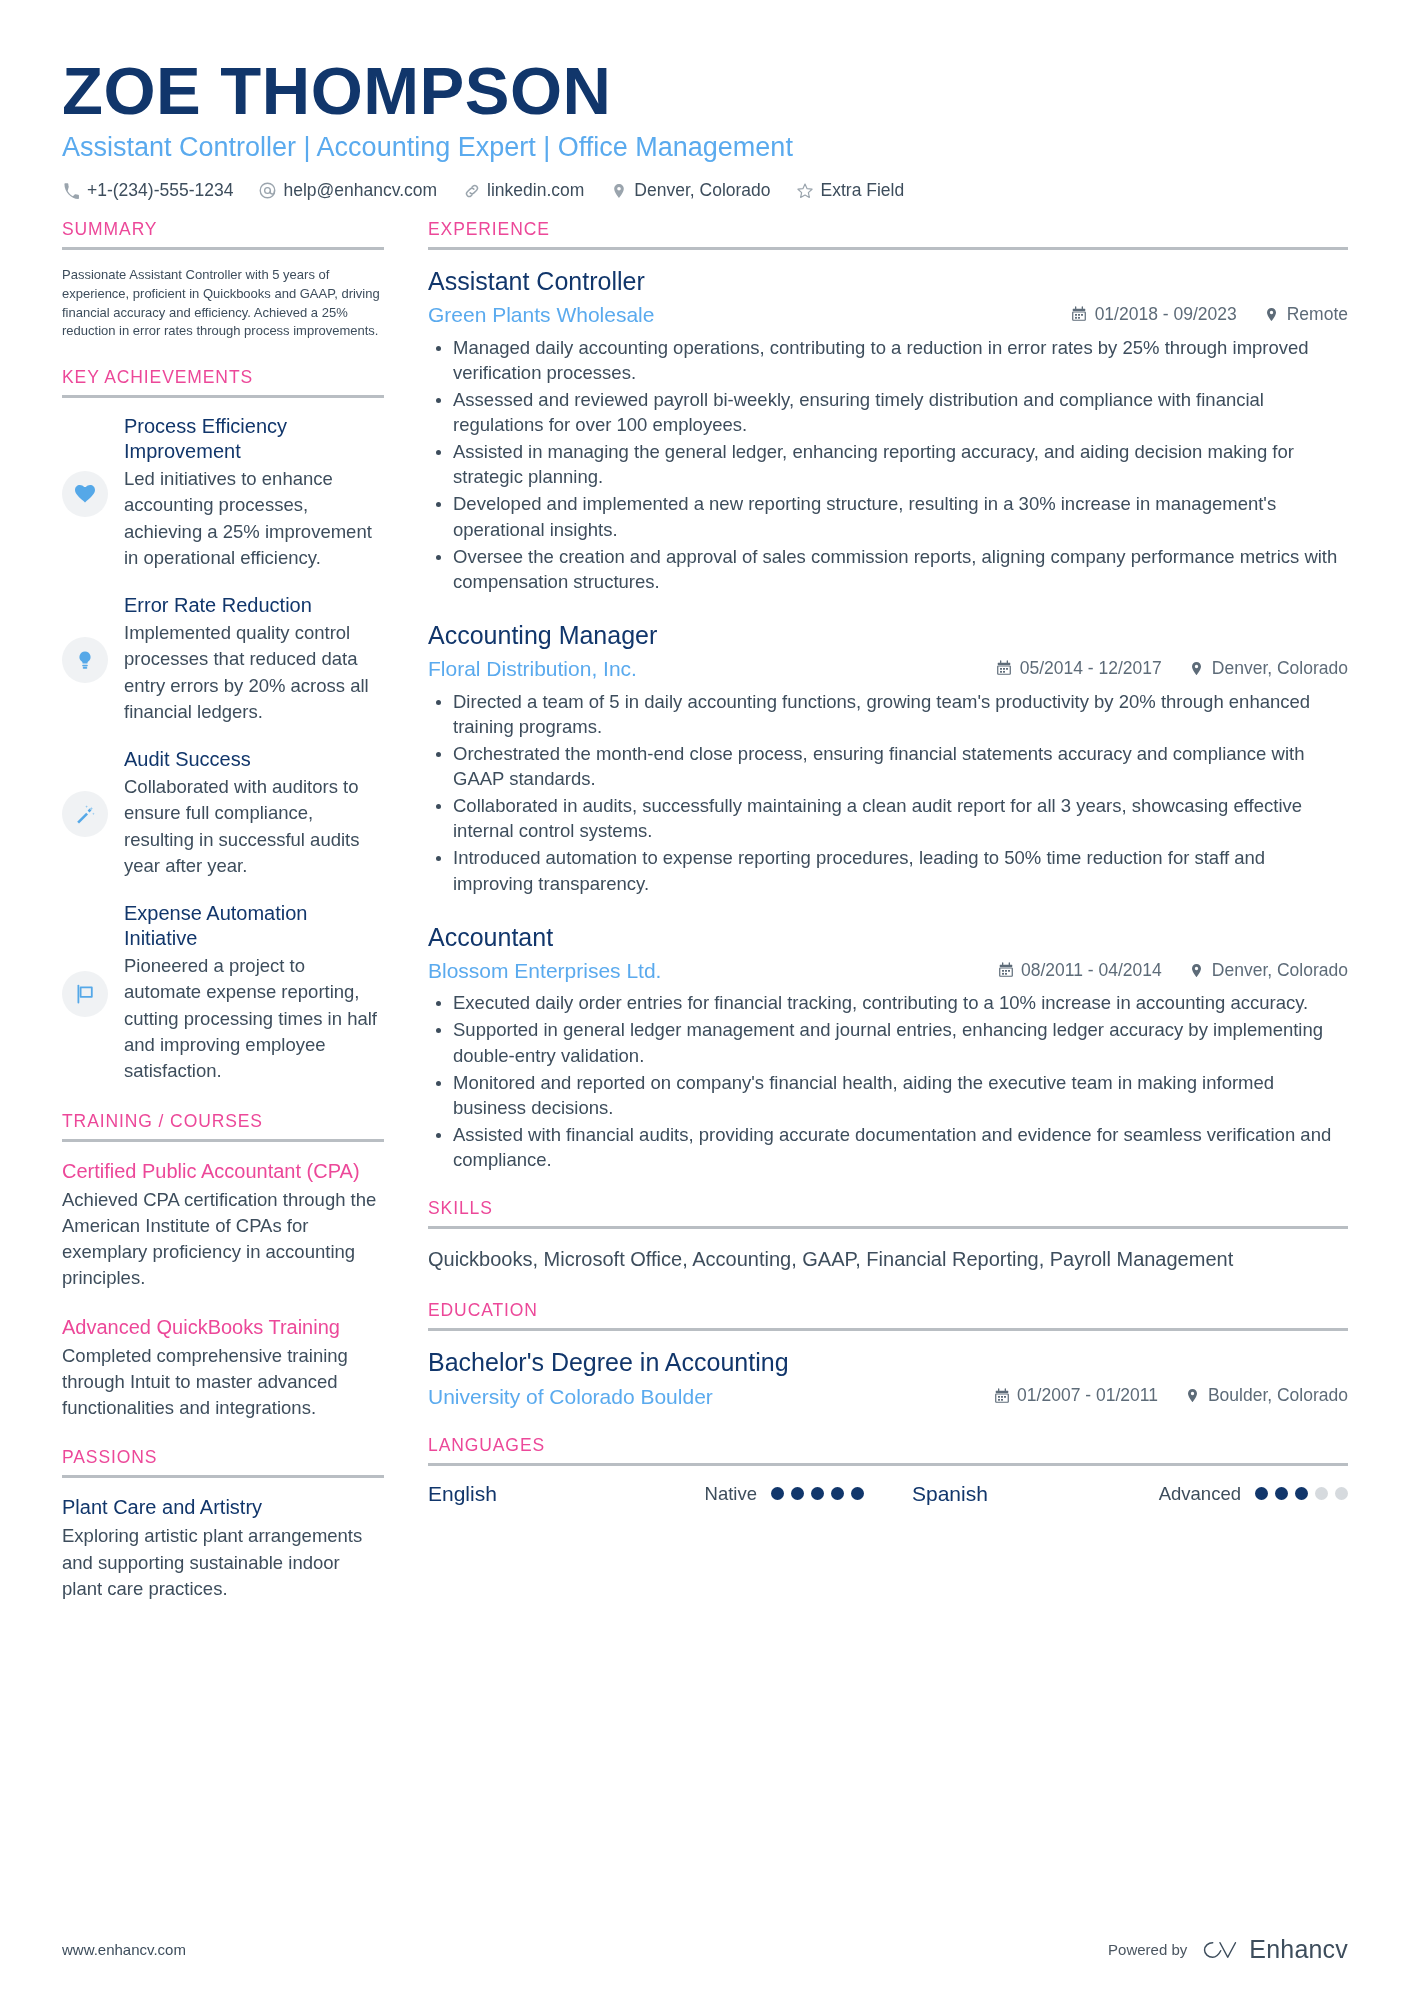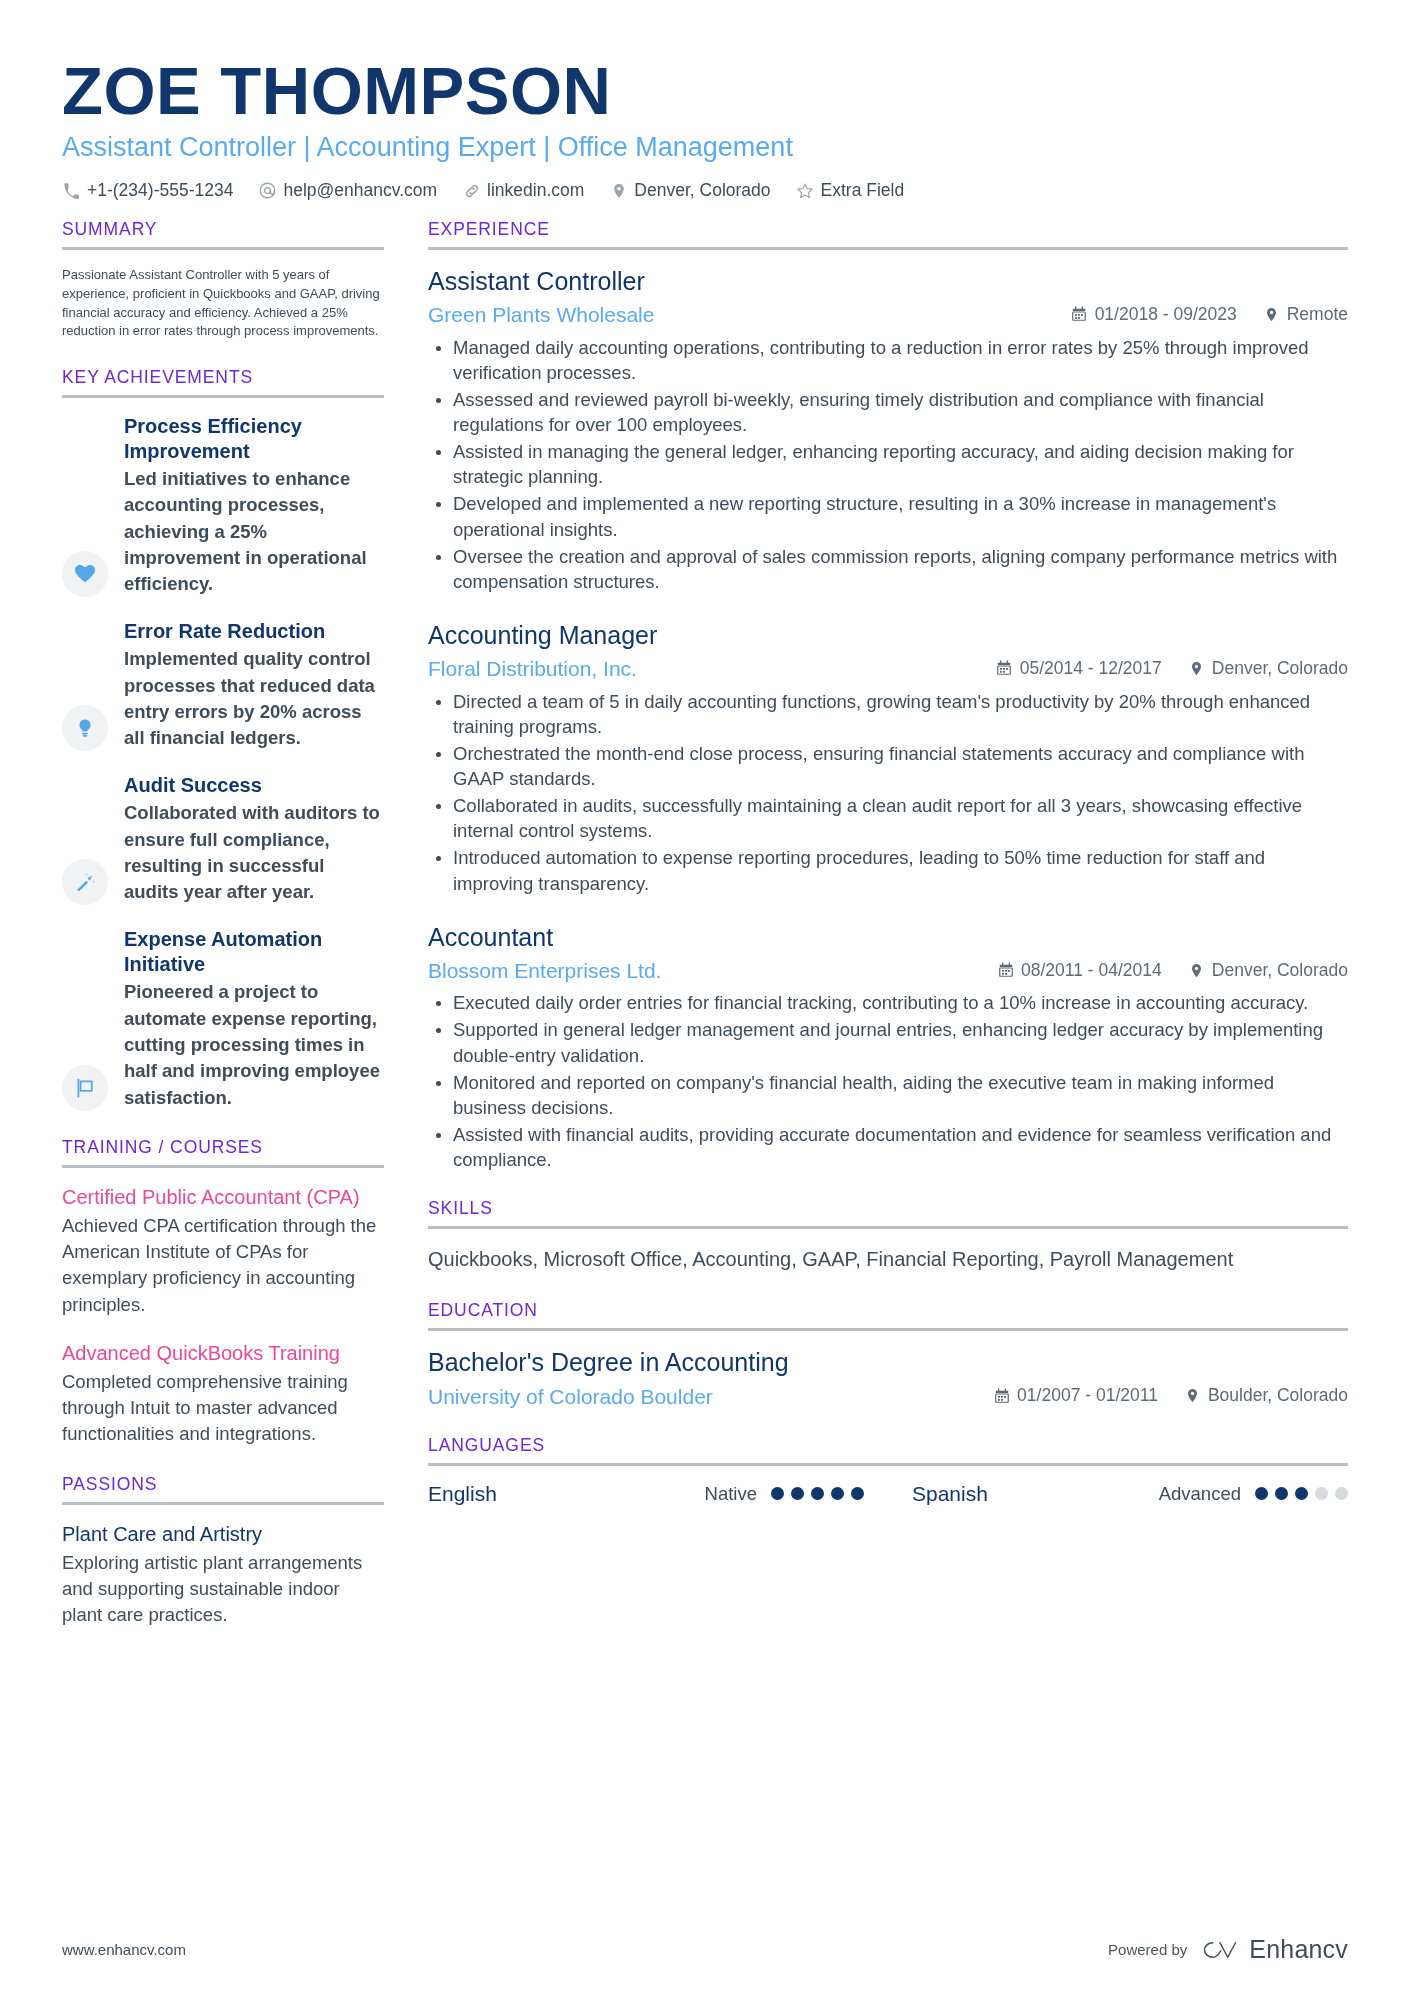--- a/index.html
+++ b/index.html
@@ -83,41 +83,40 @@
   .col-left  { width: 322px; flex: none; }
   .col-gap   { width: 44px;  flex: none; }
   .col-right { flex: 1 1 auto; min-width: 0; }
 
   
   .sec { margin-bottom: 26px; }
 
   .sec-title {
     font-size: 17.5px;
     letter-spacing: 0.9px;
-    color: #6d28d9;
+    color: #ec4899;
     text-transform: uppercase;
     font-weight: 400;
     padding-bottom: 7px;
     border-bottom: 3px solid #b9bec3;
     margin-bottom: 16px;
   }
 
   
   .summary-text {
     font-size: 13px;
     line-height: 1.44;
     color: #3d4d5c;
   }
 
   
   .ach {
     display: flex;
-    align-items: flex-end;
+    align-items: center;
     margin-bottom: 22px;
-    font-weight: bold;
   }
   .ach:last-child { margin-bottom: 4px; }
 
   .ach-badge {
     width: 46px;
     height: 46px;
     border-radius: 50%;
     background: #f0f2f4;
     display: flex;
     align-items: center;

